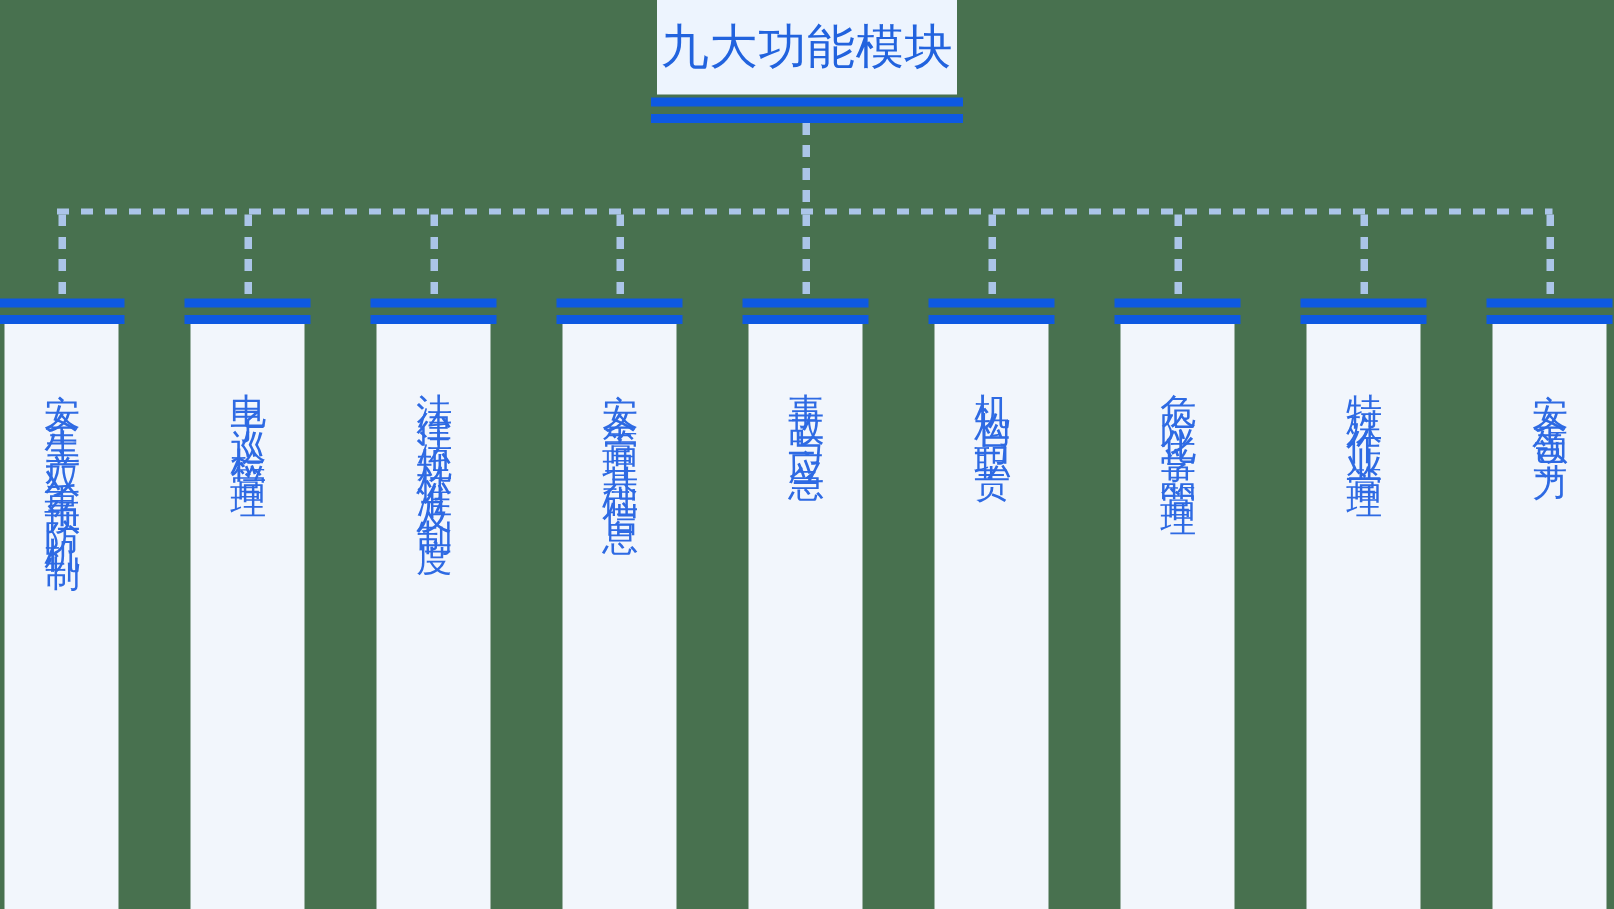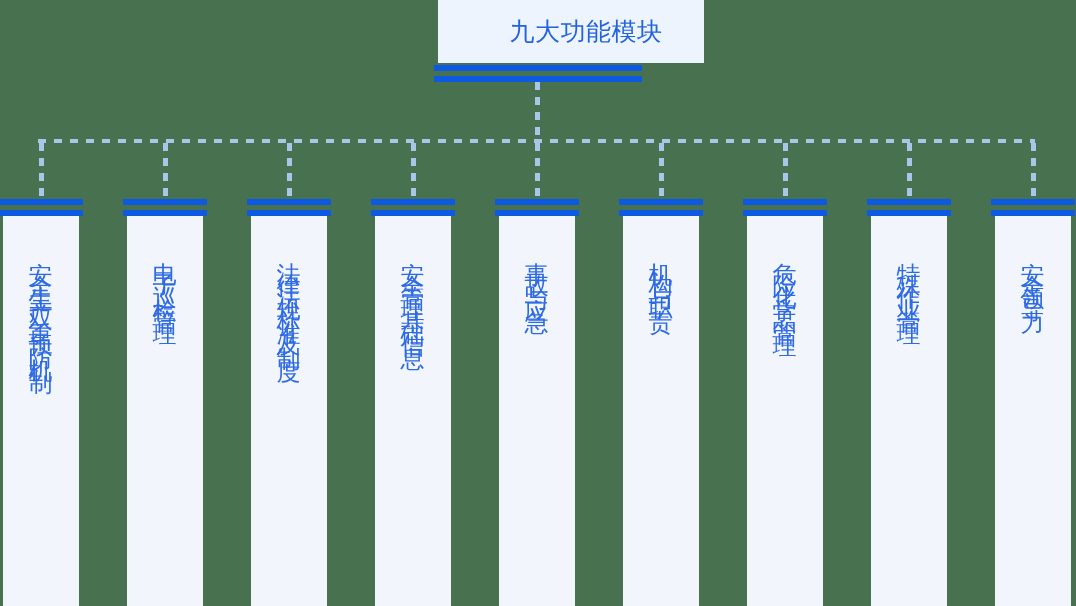--- a/index.html
+++ b/index.html
@@ -15,26 +15,25 @@
   body{font-family:"Liberation Sans", sans-serif; background:#333;}
   .stage{
     position:relative;
     width:1076px;height:606px;
     background:var(--canvas);
     overflow:hidden;
     margin:0 auto;
   }
   
   .root-node{
-    position:absolute; left:438px; top:0; width:236px; height:63px;
+    position:absolute; left:438px; top:0; width:200px; height:63px;
     background:var(--node);
     display:flex; align-items:center; justify-content:center;
-    font-size:25px; font-weight:500; letter-spacing:0.5px;
+    font-size:32px; font-weight:500; letter-spacing:0.5px;
     color:var(--title-text);
-    padding-left:30px;
   }
   .root-bar{
     position:absolute; left:434px; width:208px; height:6px;
     background:var(--bar);
   }
   .root-bar.b1{top:65px;}
   .root-bar.b2{top:76px;}
   
   .vdash{
     position:absolute; width:5px;

